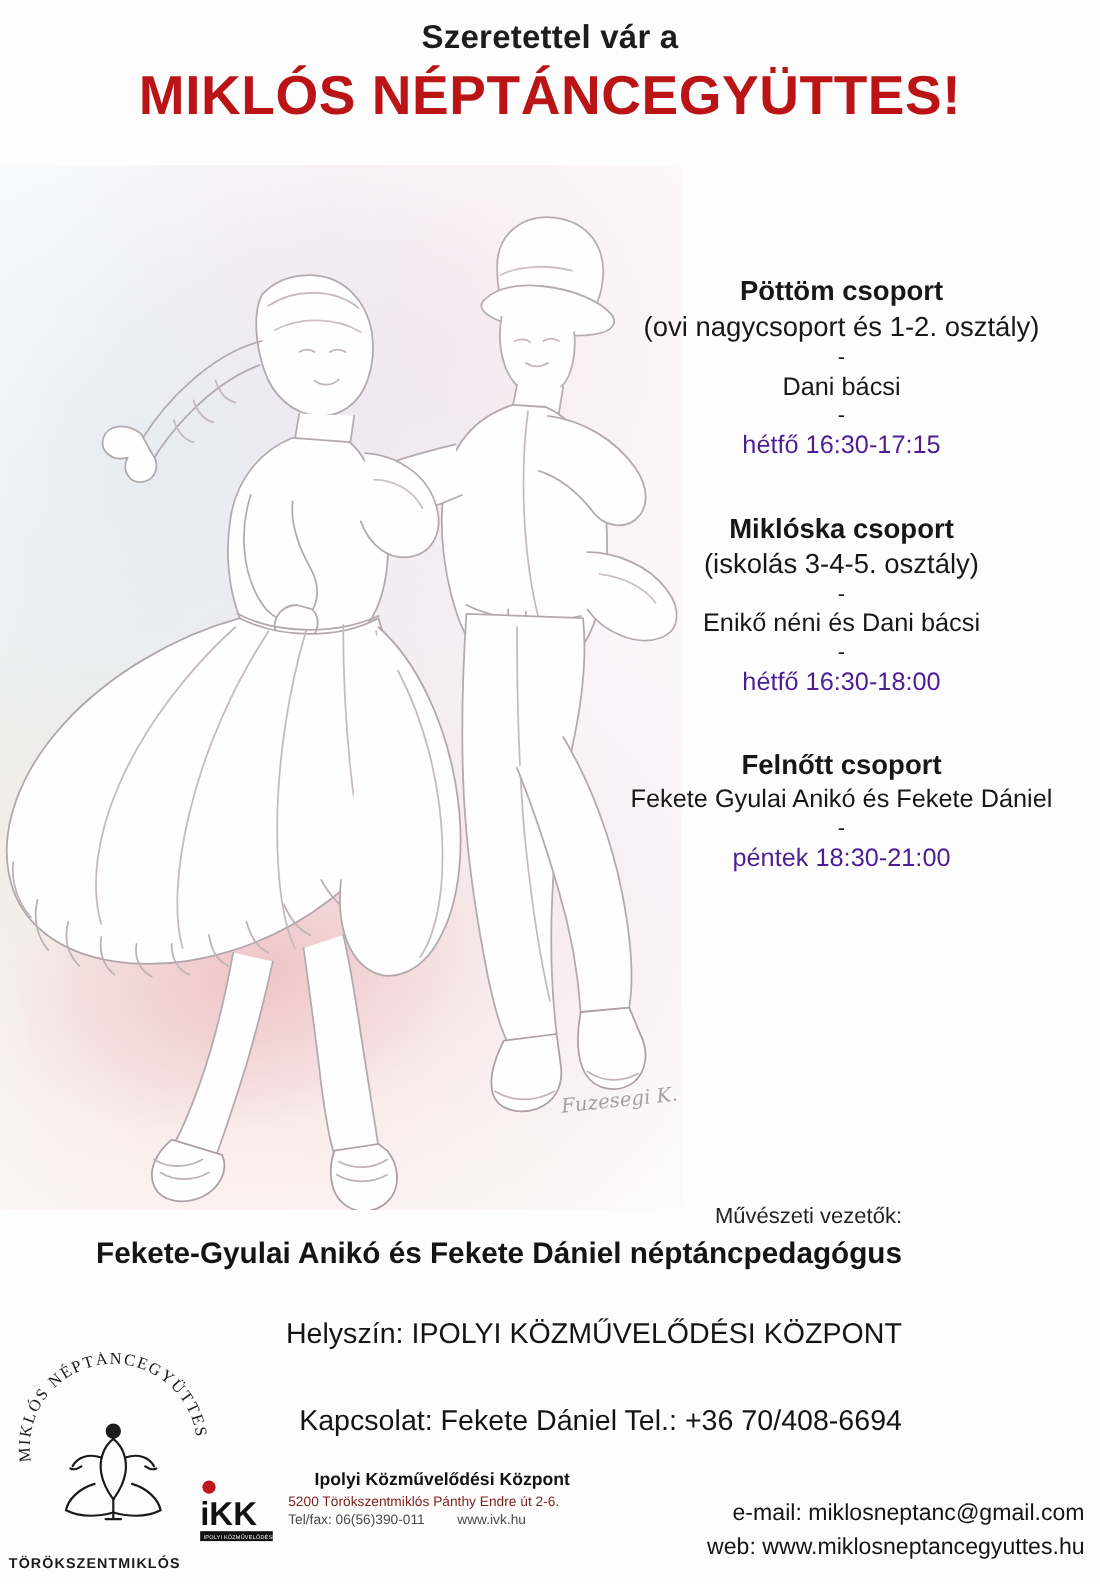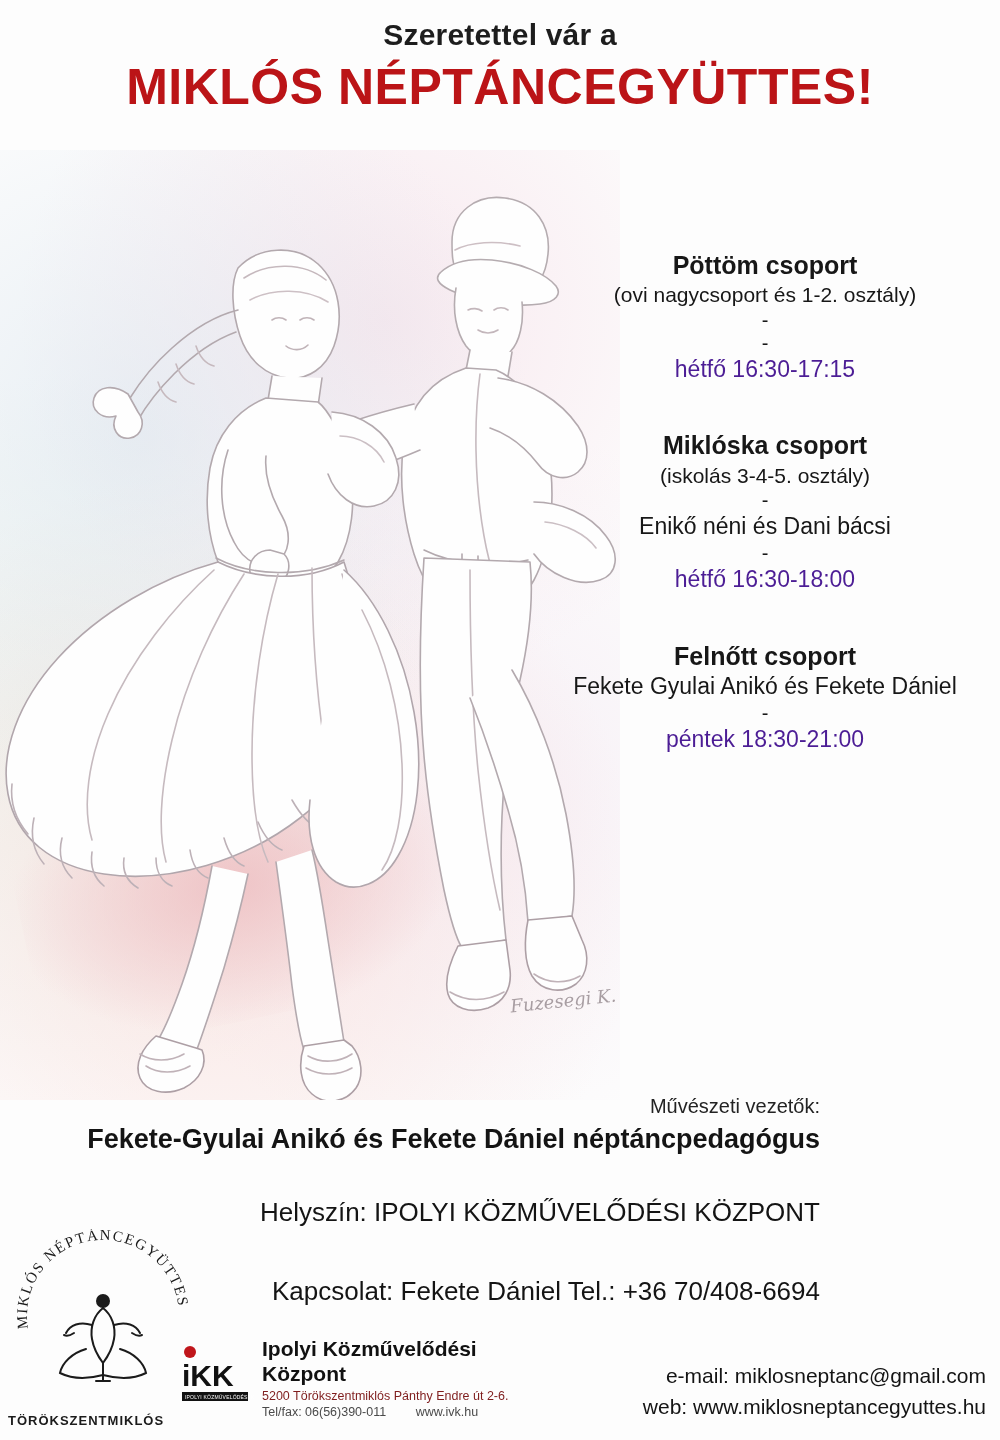--- a/index.html
+++ b/index.html
@@ -100,21 +100,21 @@
   .group {
     margin-bottom: 46px;
   }
   .group .g-name {
     font-size: 25px;
     font-weight: bold;
     color: #171717;
     line-height: 1.25;
   }
   .group .g-sub {
-    font-size: 21px;
+    font-size: 25px;
     color: #171717;
     line-height: 1.3;
   }
   .group .g-dash {
     font-size: 20px;
     color: #171717;
     line-height: 1.15;
   }
   .group .g-teacher {
     font-size: 23px;
@@ -204,24 +204,25 @@
     width: 76px;
     height: 62px;
   }
   .ikk-text {
     position: absolute;
     left: 84px;
     top: 0;
     width: 300px;
   }
   .ikk-title {
-    font-size: 21px;
+    font-size: 16px;
     font-weight: bold;
     color: #111;
     line-height: 1.2;
+    margin-left: 24px;
   }
   .ikk-addr {
     font-size: 12.5px;
     color: #7f1d1d;
     margin-top: 3px;
   }
   .ikk-row {
     font-size: 12.5px;
     color: #4a4a4a;
     margin-top: 2px;
@@ -392,20 +393,21 @@
 
     <div class="signature">Fuzesegi K.</div>
   </div>
 
   <div class="groups">
 
     <div class="group">
       <div class="g-name">Pöttöm csoport</div>
       <div class="g-sub">(ovi nagycsoport és 1-2. osztály)</div>
       <div class="g-dash">-</div>
+      <div class="g-teacher">Dani bácsi</div>
       <div class="g-dash">-</div>
       <div class="g-time">hétfő 16:30-17:15</div>
     </div>
 
     <div class="group">
       <div class="g-name">Miklóska csoport</div>
       <div class="g-sub">(iskolás 3-4-5. osztály)</div>
       <div class="g-dash">-</div>
       <div class="g-teacher">Enikő néni és Dani bácsi</div>
       <div class="g-dash">-</div>

